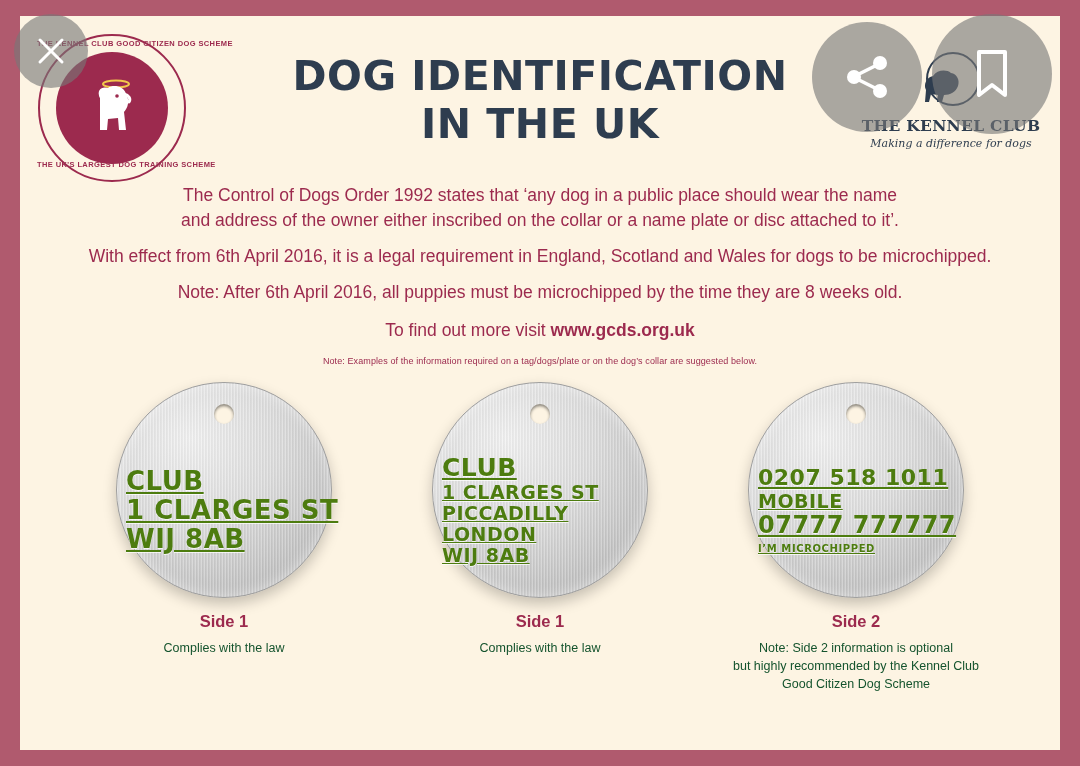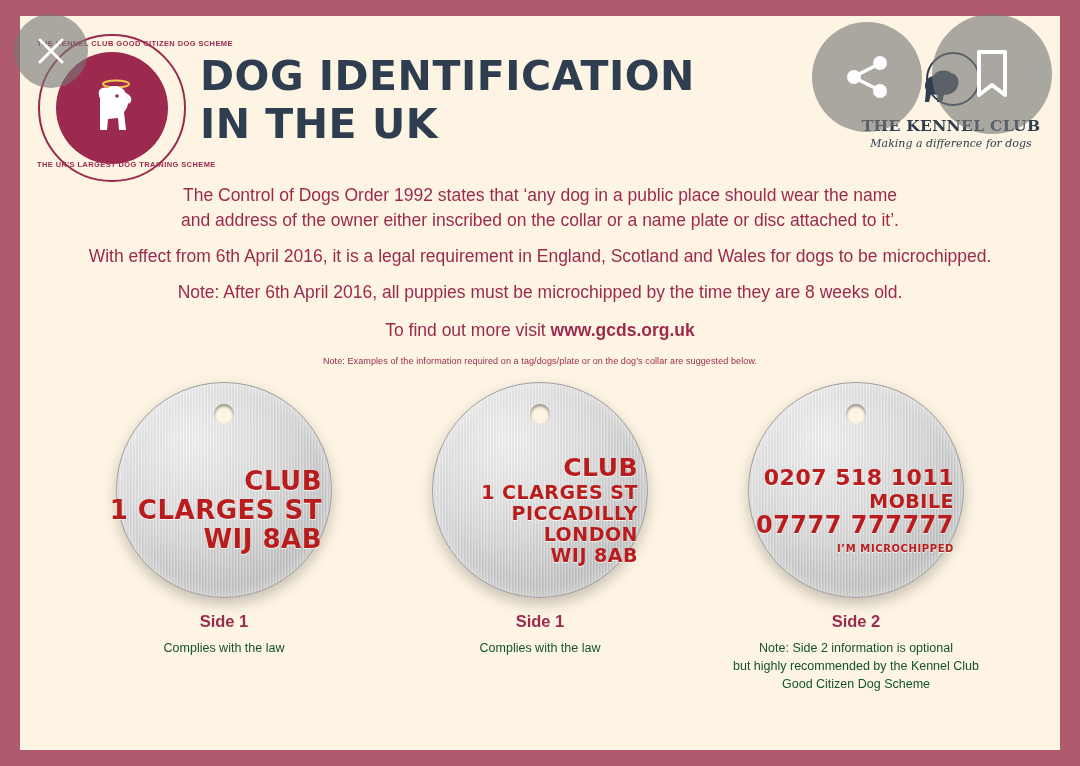--- a/index.html
+++ b/index.html
@@ -100,21 +100,21 @@
     width: 150px;
     text-align: center;
   }
 
   
   #title-block {
     position: absolute;
     left: 180px;
     right: 180px;
     top: 36px;
-    text-align: left;
+    text-align: center;
   }
   #poster-title {
     font-family: "DejaVu Sans", sans-serif;
     font-weight: bold;
     font-size: 41px;
     line-height: 1.18;
     color: #2e3d4f;
     letter-spacing: .5px;
     margin: 0;
   }
@@ -243,23 +243,24 @@
   }
   .disc-text {
     position: absolute;
     left: 10px;
     right: 10px;
     top: 54px;
     bottom: 14px;
     display: flex;
     flex-direction: column;
     justify-content: center;
-    align-items: flex-end;
-    color: #b91c1c;
+    align-items: flex-start;
+    color: #4d7c0f;
     text-shadow: 0 1px 0 rgba(255,255,255,.75);
+    text-decoration: underline;
   }
   .disc-text .l {
     font-family: "DejaVu Sans", sans-serif;
     font-weight: bold;
     letter-spacing: .5px;
     line-height: 1.12;
     white-space: nowrap;
   }
   
   .t1 .l0 { font-size: 26px; }

